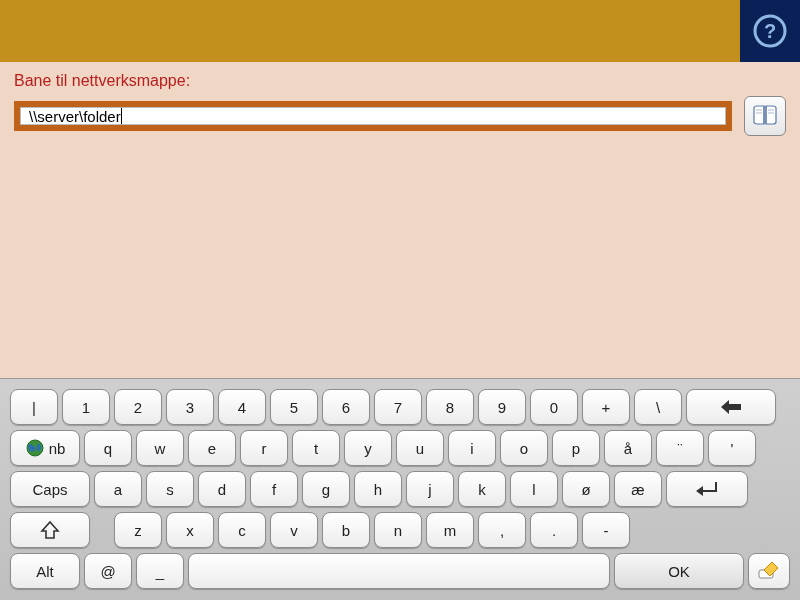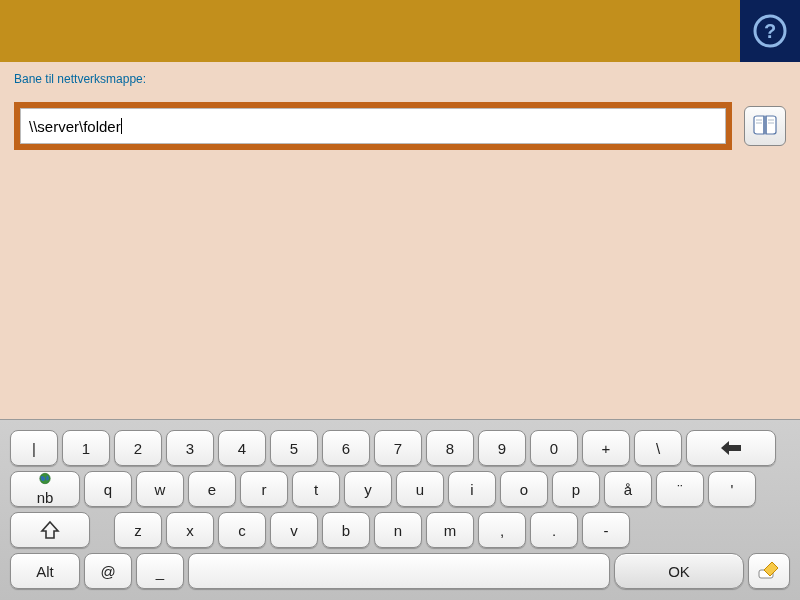--- a/index.html
+++ b/index.html
@@ -21,40 +21,40 @@
     width: 60px; height: 62px;
     background: #0a2158;
     display: flex; align-items: center; justify-content: center;
     cursor: pointer;
   }
   .help-btn svg { width: 36px; height: 36px; }
   .content {
     padding: 10px 14px 0 14px;
   }
   .field-label {
-    color: #0369a1;
-    font-size: 12px;
-    margin-bottom: 16px;
+    color: #b91c1c;
+    font-size: 16px;
+    margin-bottom: 6px;
   }
   .input-row {
     display: flex;
     align-items: center;
     gap: 12px;
   }
   .input-wrap {
     flex: 1;
     border: 3px solid #c0631a;
     padding: 3px;
     background: #c0631a;
   }
   .caret {
     display:inline-block; width:1px; height:16px; background:#000; vertical-align:middle;
   }
   .input-display {
-    width: 100%; height:36px; background:#fff; border:1px solid #bbb;
+    width: 100%; height:18px; background:#fff; border:1px solid #bbb;
     padding:5px 8px; font-size:15px; color:#000;
     display:flex; align-items:center;
   }
   .book-btn {
     width: 42px; height: 40px;
     background: linear-gradient(#fcfcfc,#e6e6e6);
     border: 1px solid #888;
     border-radius: 6px;
     display:flex; align-items:center; justify-content:center;
     cursor:pointer;
@@ -79,24 +79,24 @@
     border:1px solid #8d8d8d;
     border-radius:8px;
     height:36px;
     min-width:48px;
     display:flex; align-items:center; justify-content:center;
     font-size:15px; color:#222;
     box-shadow: 0 1px 1px rgba(0,0,0,0.25), inset 0 1px 0 #fff;
     cursor:pointer;
     user-select:none;
   }
-  .key.wide1 { min-width:70px;flex-direction:column; }
+  .key.wide1 { min-width:70px; }
   .key.wide15 { min-width:80px; }
   .key.space { flex:1; min-width:220px; }
-  .key.ok { min-width:130px; background:linear-gradient(#f7f7f7,#dcdcdc); font-weight:500;border-radius:12px;}
+  .key.ok { min-width:130px; background:linear-gradient(#f7f7f7,#dcdcdc); font-weight:500;}
   .key.cancel { min-width:140px; }
   .key.backspace { min-width:90px; }
   .key.enter { min-width:82px; }
   .globe {
     display:flex; align-items:center; gap:4px;
   }
   .globe svg { width:20px; height:20px; }
   .shift svg, .backspace svg, .enter svg { width:24px; height:20px; }
   .eraser-btn {
     width:42px; height:36px;
@@ -186,20 +186,39 @@
     <div class="key">y</div>
     <div class="key">u</div>
     <div class="key">i</div>
     <div class="key">o</div>
     <div class="key">p</div>
     <div class="key">å</div>
     <div class="key">¨</div>
     <div class="key">'</div>
   </div>
 
+  <div class="krow">
+    <div class="key wide15">Caps</div>
+    <div class="key">a</div>
+    <div class="key">s</div>
+    <div class="key">d</div>
+    <div class="key">f</div>
+    <div class="key">g</div>
+    <div class="key">h</div>
+    <div class="key">j</div>
+    <div class="key">k</div>
+    <div class="key">l</div>
+    <div class="key">ø</div>
+    <div class="key">æ</div>
+    <div class="key enter">
+      <svg viewBox="0 0 24 20">
+        <path d="M20 3 L20 11 L8 11 L8 7 L1 12 L8 17 L8 13 L22 13 L22 3 Z" fill="#333"></path>
+      </svg>
+    </div>
+  </div>
 
   <div class="krow">
     <div class="key wide15 shift">
       <svg viewBox="0 0 24 20">
         <path d="M12 2 L20 11 L16 11 L16 18 L8 18 L8 11 L4 11 Z" fill="none" stroke="#333" stroke-width="1.6"></path>
       </svg>
     </div>
     <div class="gap-spacer"></div>
     <div class="key">z</div>
     <div class="key">x</div>

